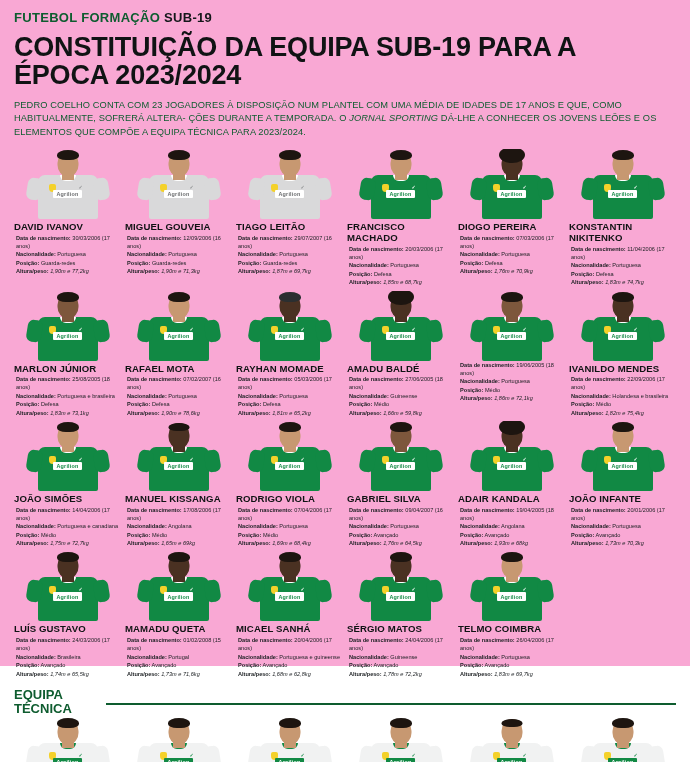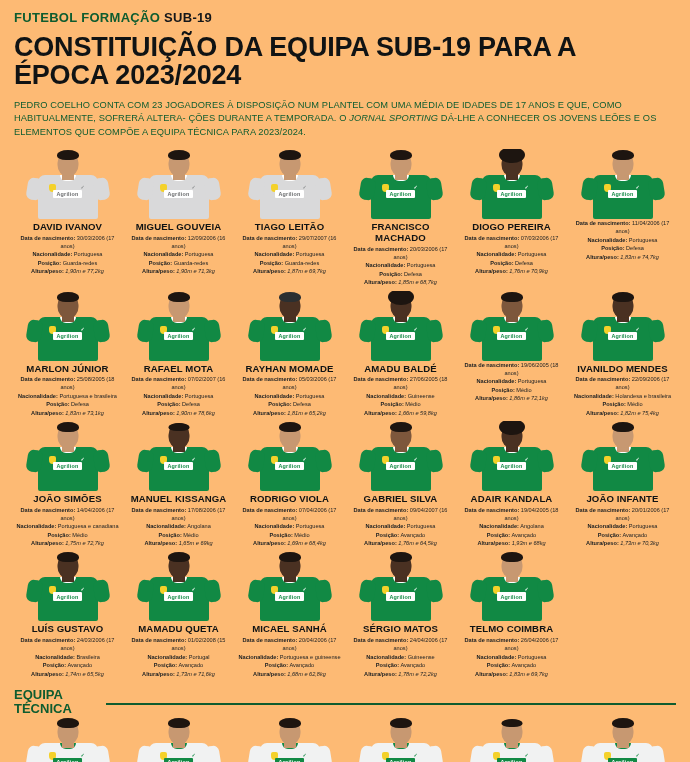--- a/index.html
+++ b/index.html
@@ -6,24 +6,24 @@
   html, body {
     width: 690px;
     height: 762px;
     background: #ffffff;
     font-family: "Liberation Sans", sans-serif;
     color: #14171a;
     overflow: hidden;
   }
   .page {
     width: 690px;
-    height: 762px;
+    height: 666px;
     position: relative;
     padding: 10px 14px 0 14px;
-    background: #fdba74;
+    background: #f9a8d4;
   }
 
   
   .kicker {
     font-weight: bold;
     font-size: 13px;
     letter-spacing: 0.3px;
     color: #0e5c2f;
     text-transform: uppercase;
     margin-bottom: 8px;
@@ -53,21 +53,21 @@
 
   
   .grid {
     display: grid;
     grid-template-columns: repeat(6, 1fr);
     column-gap: 4px;
     row-gap: 2px;
   }
 
   .player {
-    text-align: center;
+    text-align: left;
     padding-bottom: 2px;
   }
   .photo-wrap {
     position: relative;
     height: 70px;
     display: flex;
     align-items: flex-end;
     justify-content: center;
     overflow: hidden;
   }
@@ -370,20 +370,21 @@
               <div class="collar"></div>
               <div class="crest"></div>
               <div class="brand">✓</div>
               <div class="sponsor">Agrilion</div>
             </div>
             <div class="neck"></div>
             <div class="head"></div>
             <div class="hair hair-short"></div>
           </div>
         </div>
+        <div class="name">KONSTANTIN NIKITENKO</div>
         <div class="meta">
           <div><b>Data de nascimento:</b> 11/04/2006 (17 anos)</div>
           <div><b>Nacionalidade:</b> Portuguesa</div>
           <div><b>Posição:</b> Defesa</div>
           <div><b>Altura/peso:</b> <i>1,83m e 74,7kg</i></div>
         </div>
       </div>
       <div class="player">
         <div class="photo-wrap">
           <div class="fig kit-green sk-mid">

